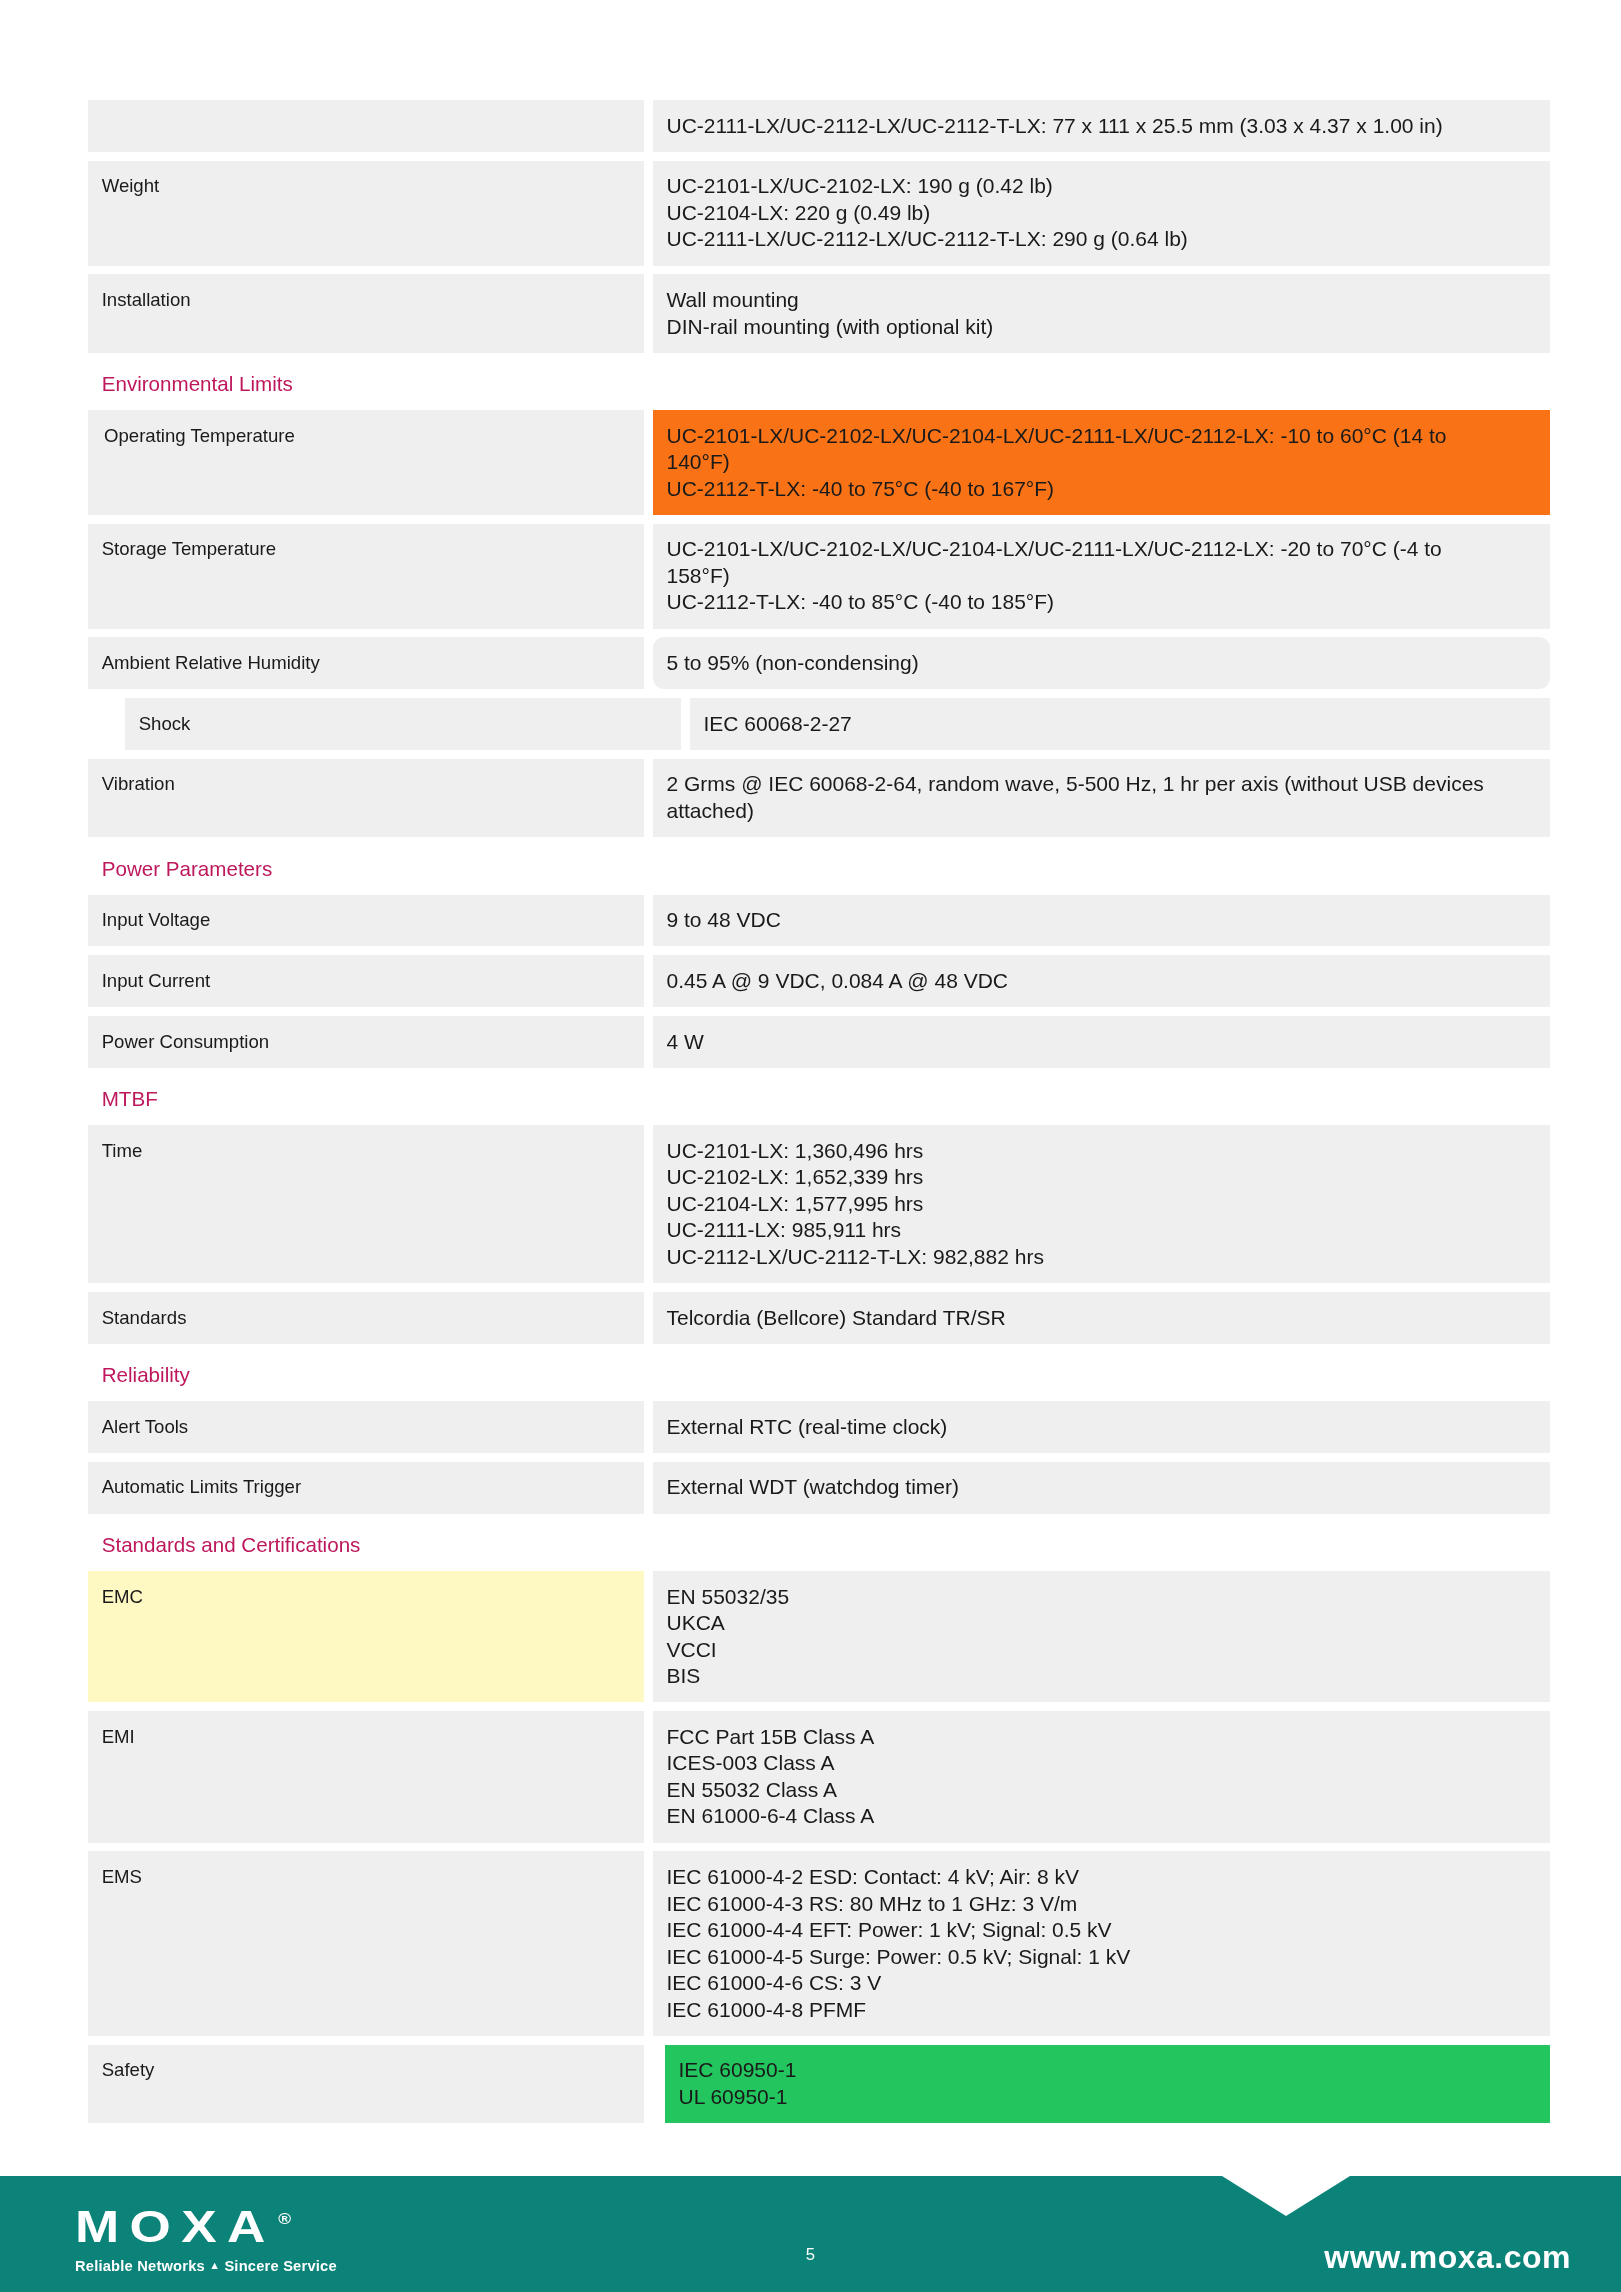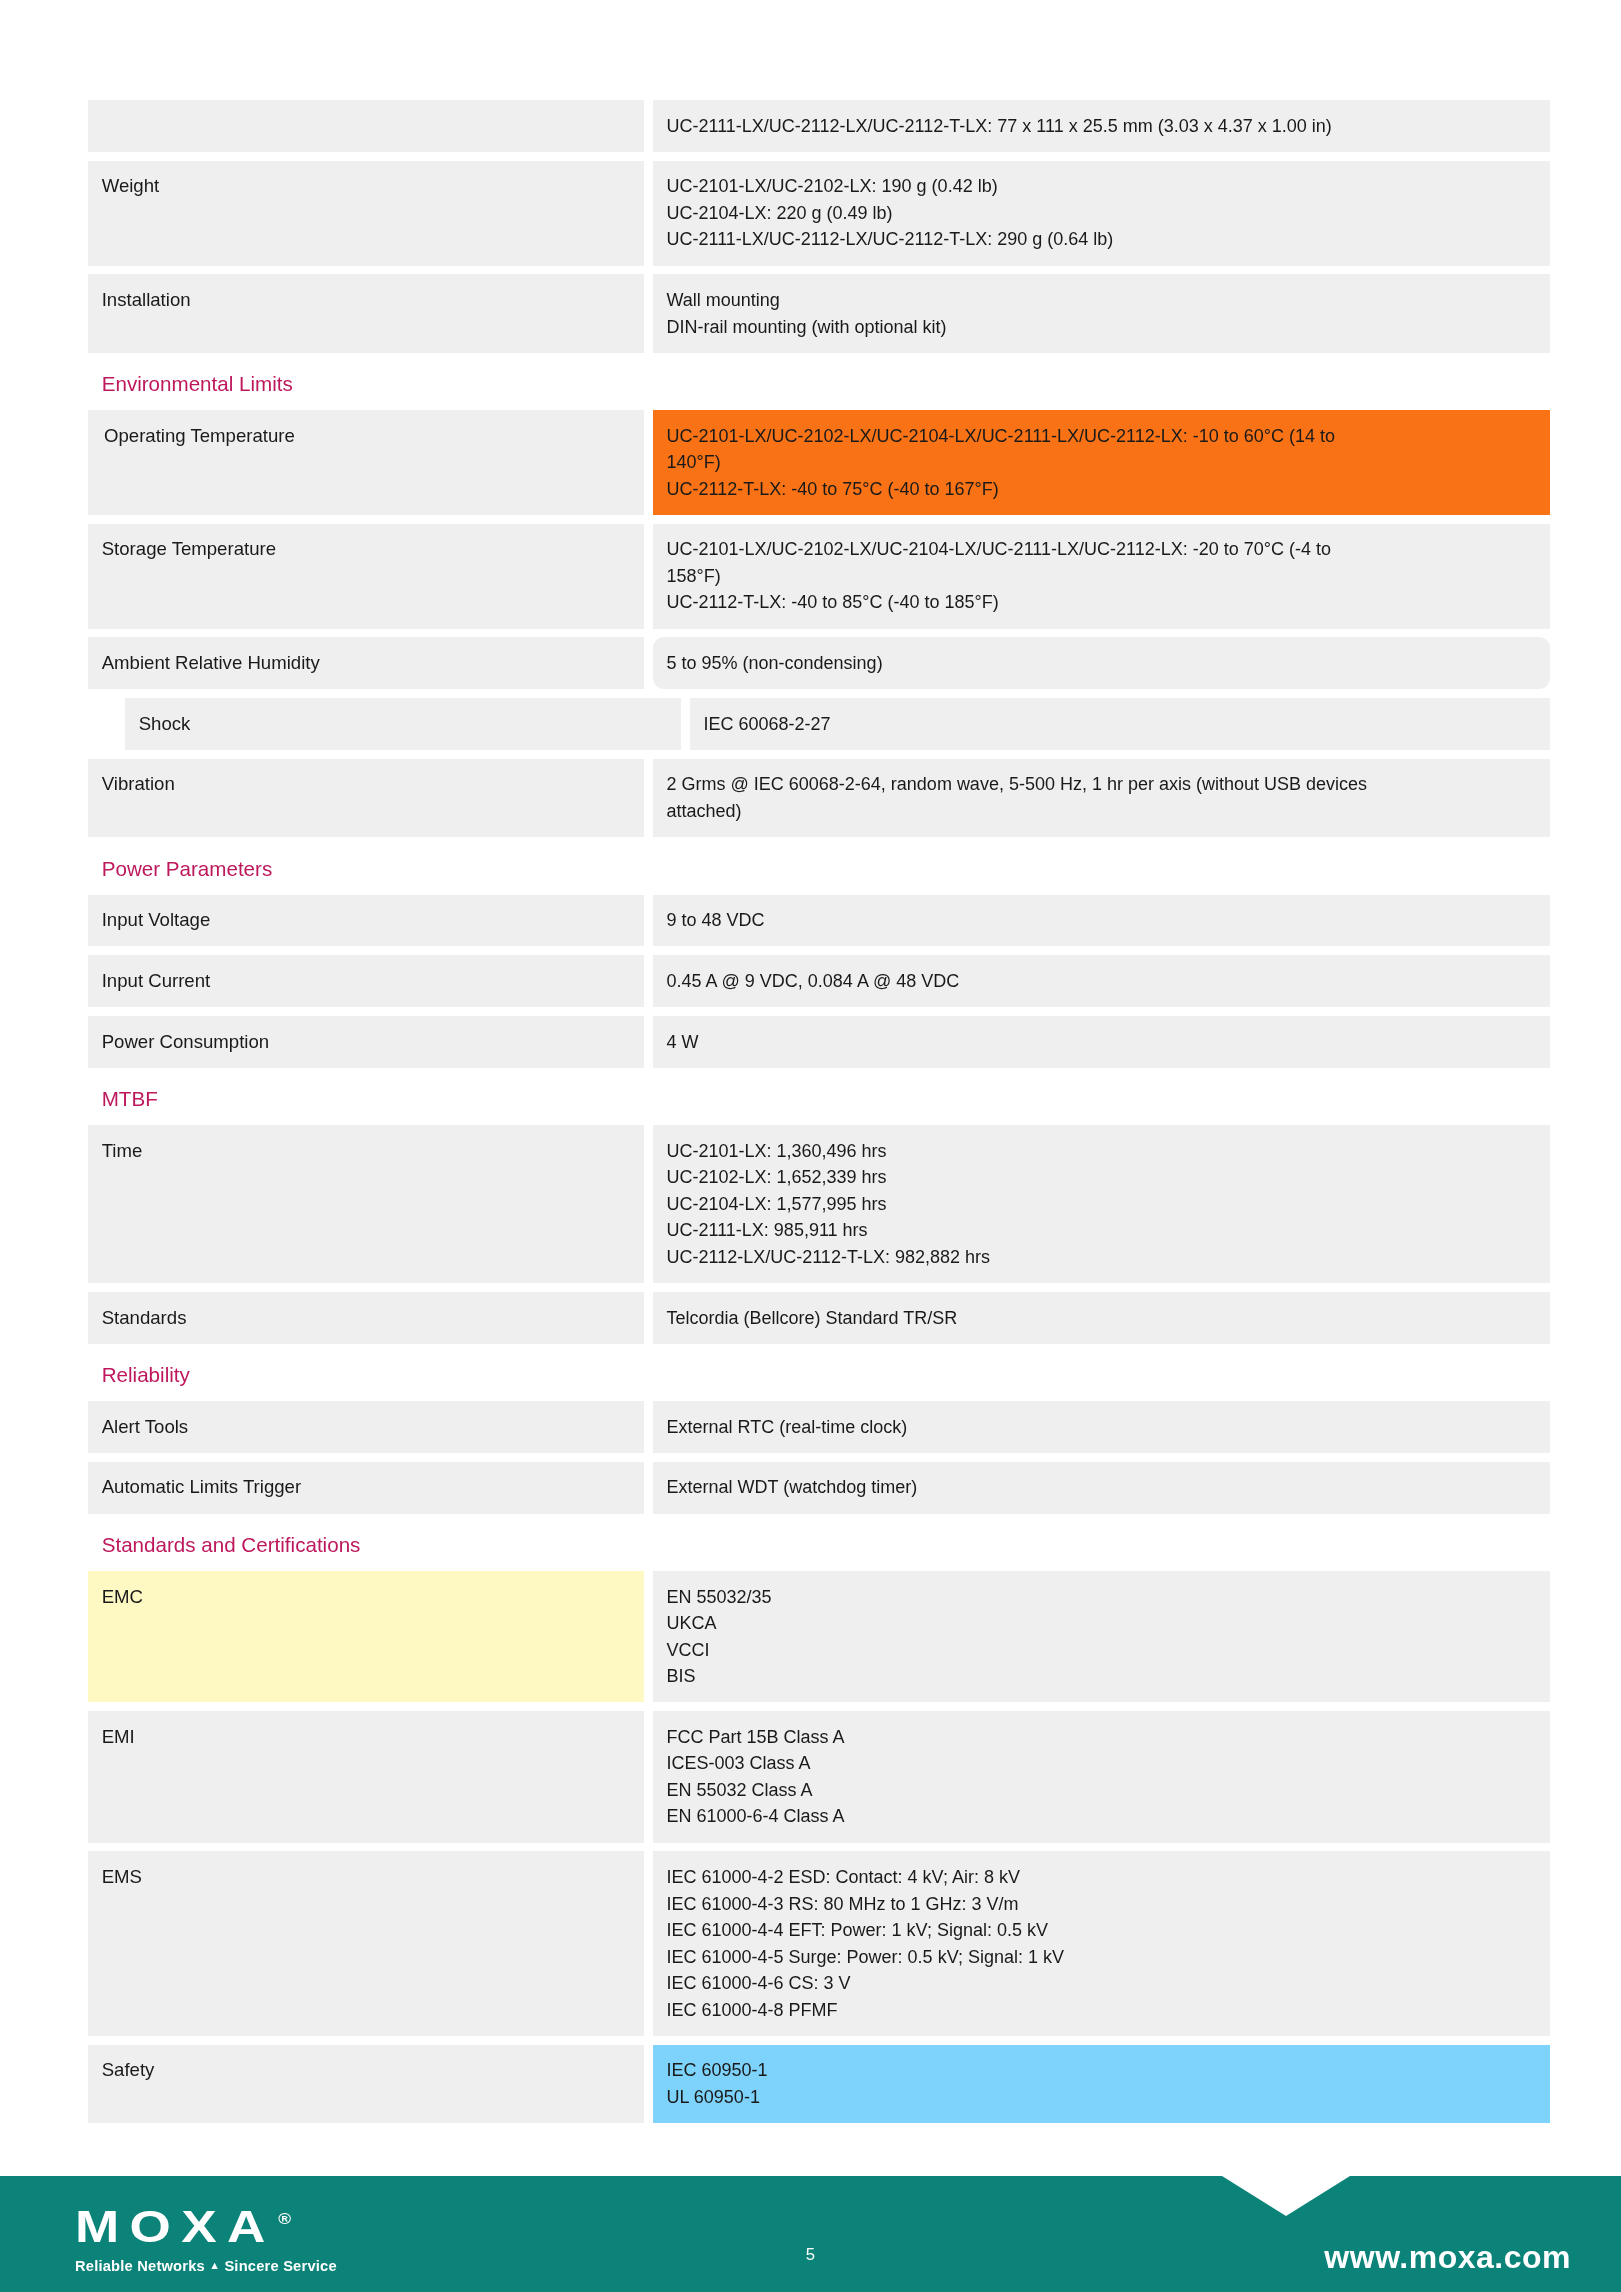--- a/index.html
+++ b/index.html
@@ -35,21 +35,21 @@
     padding:12.7px 13.7px;
     box-sizing:border-box;
     font-size:18.6px;
     line-height:26.5px;
   }
   .spec-value{
     flex:1;
     background:#efefef;
     padding:12.7px 13.7px;
     box-sizing:border-box;
-    font-size:18px;
+    font-size:21px;
     line-height:26.5px;
   }
   .spec-value .line{white-space:nowrap;}
   .footer{
     position:absolute;
     left:0;top:2176px;
     width:1621px;height:117px;
     background:#0B8378;
   }
   .footer-notch{
@@ -240,21 +240,21 @@
         <div class="line">IEC 61000-4-2 ESD: Contact: 4 kV; Air: 8 kV</div>
         <div class="line">IEC 61000-4-3 RS: 80 MHz to 1 GHz: 3 V/m</div>
         <div class="line">IEC 61000-4-4 EFT: Power: 1 kV; Signal: 0.5 kV</div>
         <div class="line">IEC 61000-4-5 Surge: Power: 0.5 kV; Signal: 1 kV</div>
         <div class="line">IEC 61000-4-6 CS: 3 V</div>
         <div class="line">IEC 61000-4-8 PFMF</div>
       </div>
   </div>
     <div class="spec-row">
     <div class="spec-label" style="background: rgb(239, 239, 239);">Safety</div>
-    <div class="spec-value" style="background: #7dd3fc;">
+    <div class="spec-value" style="background: #22c55e; margin-left: 12px;">
         <div class="line">IEC 60950-1</div>
         <div class="line">UL 60950-1</div>
       </div>
   </div>
   </div>
 
 <footer class="footer" style="background: rgb(11, 131, 120);">
   <div class="footer-notch"></div>
   <div class="brand">
     <div class="brand-word"><span>MOXA</span><span class="brand-reg">®</span></div>

